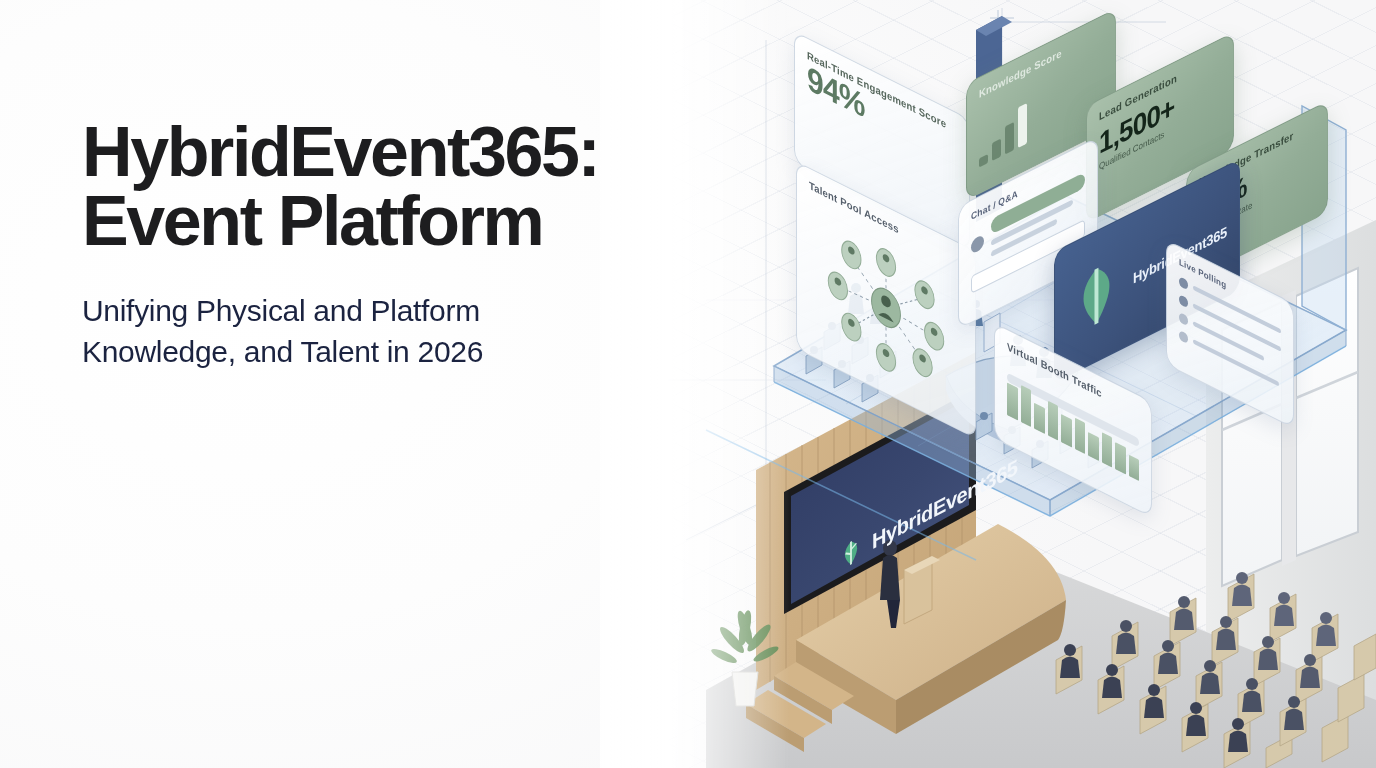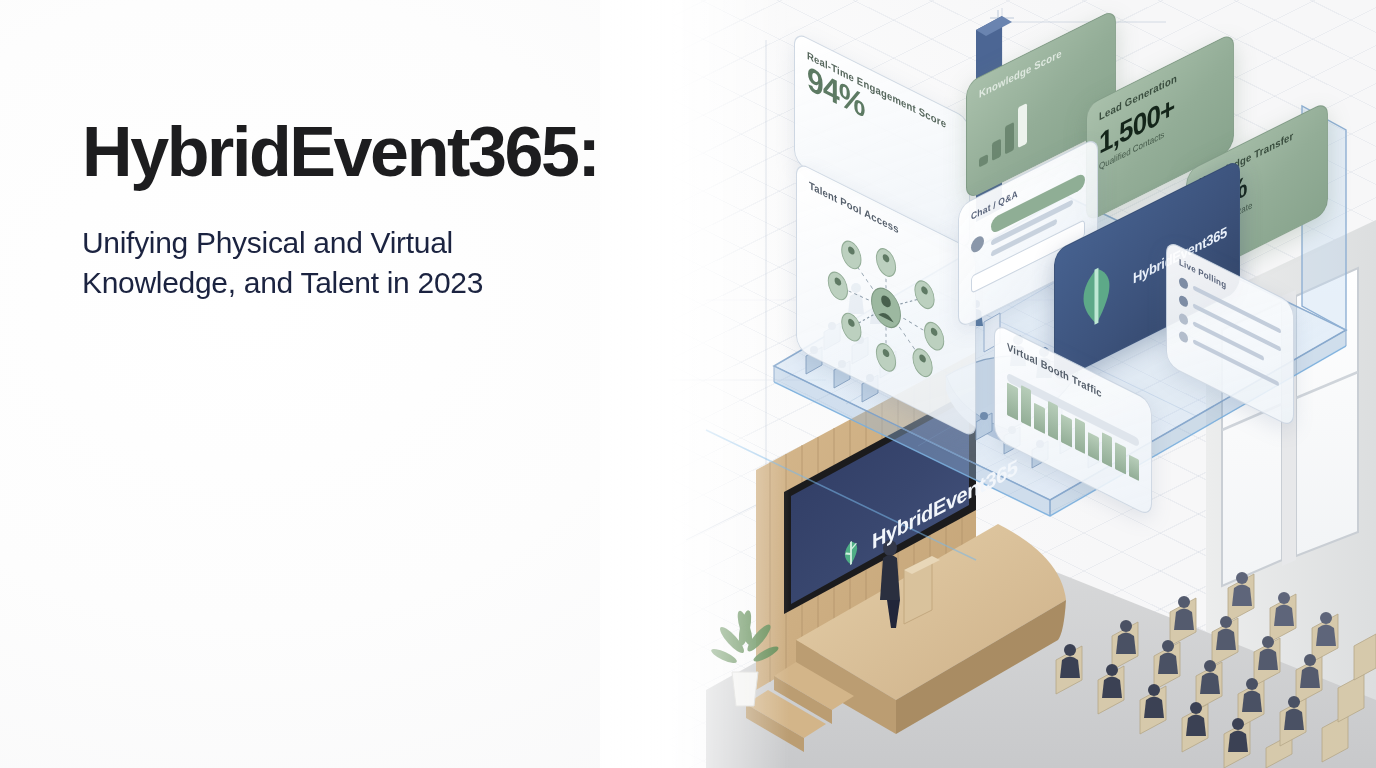--- a/index.html
+++ b/index.html
@@ -597,20 +597,21 @@
       <path d="M12 13 L7 10" stroke="#d3f0e1" stroke-width="1.5" fill="none"></path>
     </svg>
     <span style="font-size:20px;font-weight:600;color:#f2f6fb;letter-spacing:-0.4px;">HybridEvent365</span>
   </div>
 
   <div class="feather"></div>
 
   <div class="text-panel">
     <h1 class="headline">
       <span class="ln">HybridEvent365:</span>
+      <span class="ln">Event Platform</span>
     </h1>
     <p class="subhead">
-      <span class="sln">Unifying Physical and Virtual</span>
-      <span class="sln">Knowledge, and Talent in 2023</span>
+      <span class="sln">Unifying Physical and Platform</span>
+      <span class="sln">Knowledge, and Talent in 2026</span>
     </p>
   </div>
 
 </div>
 
 </body></html>

